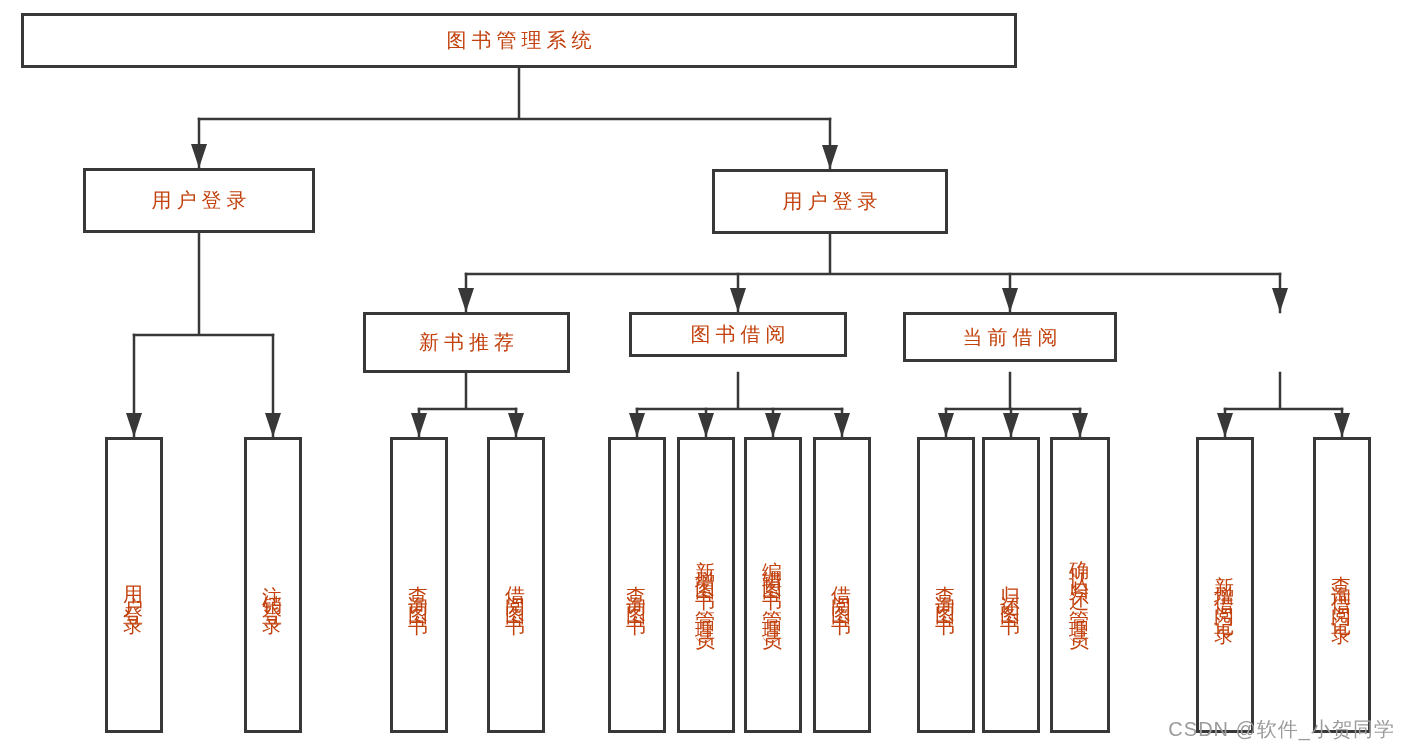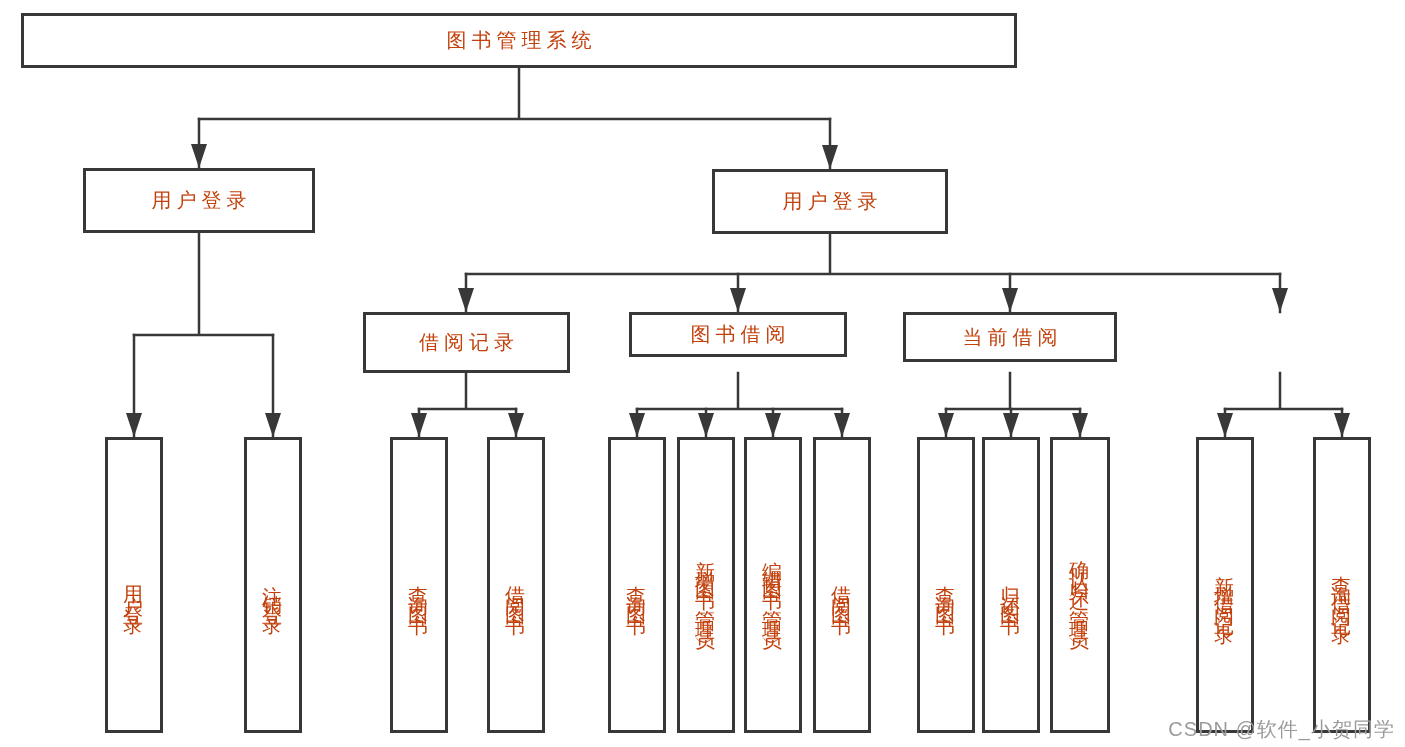--- a/index.html
+++ b/index.html
@@ -100,21 +100,21 @@
   </div>
 
   <div class="node" style="left:83px;top:168px;width:232px;height:65px">
     <span class="lbl">用户登录</span>
   </div>
   <div class="node" style="left:712px;top:169px;width:236px;height:65px">
     <span class="lbl">用户登录</span>
   </div>
 
   <div class="node" style="left:363px;top:312px;width:207px;height:61px">
-    <span class="lbl">借阅记录</span>
+    <span class="lbl">新书推荐</span>
   </div>
   <div class="node" style="left:629px;top:312px;width:218px;height:45px">
     <span class="lbl">图书借阅</span>
   </div>
   <div class="node" style="left:903px;top:312px;width:214px;height:50px">
     <span class="lbl">当前借阅</span>
   </div>
 
   <div class="node leaf" style="left:105px;top:437px;width:58px;height:296px">
     <span class="lbl">用户登录</span>

